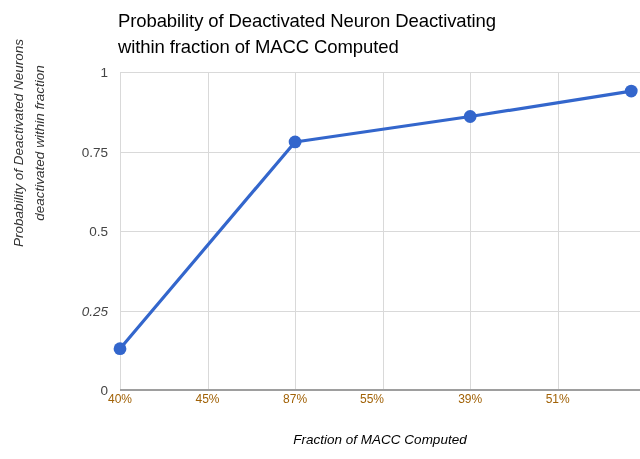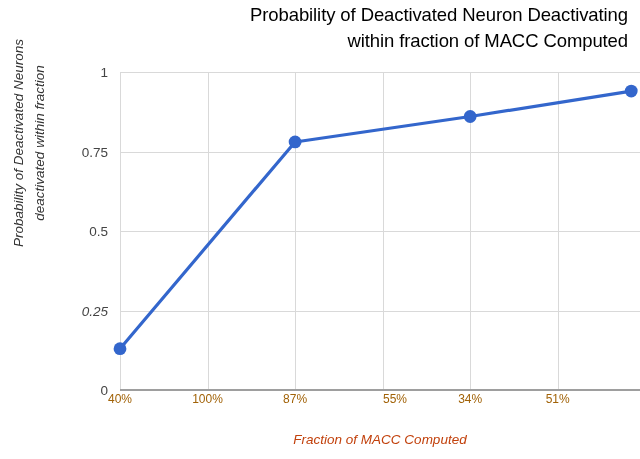--- a/index.html
+++ b/index.html
@@ -21,29 +21,29 @@
     left: 0;
     top: 0;
     width: 640px;
     height: 459px;
   }
 
   
   #chart-title {
     position: absolute;
     left: 118px;
-    top: 2px;
+    top: 8px;
     width: 510px;
     font-size: 18.5px;
     line-height: 26px;
     font-weight: 400;
     color: #000000;
     letter-spacing: -0.1px;
     white-space: pre-line;
-    text-align: right;
+    text-align: left;
   }
 
   
   #plot-area {
     position: absolute;
     left: 120px;
     top: 72px;
     width: 520px;
     height: 318px;
   }
@@ -115,21 +115,21 @@
 
   
   #xaxis-title {
     position: absolute;
     left: 120px;
     top: 432px;
     width: 520px;
     text-align: center;
     font-size: 13.5px;
     font-style: italic;
-    color: #c2410c;
+    color: #000000;
   }
 
   #yaxis-title {
     position: absolute;
     left: -124px;
     top: 120px;
     width: 310px;
     height: 46px;
     transform: rotate(-90deg);
     transform-origin: 50% 50%;
@@ -188,24 +188,24 @@
         <polyline points="0.00,276.66 175.08,69.96 350.17,44.52 511.25,19.08" fill="none" stroke="#3366cc" stroke-width="3.2" stroke-linejoin="round" stroke-linecap="round"></polyline>
         <circle cx="0.00" cy="276.66" r="6.4" fill="#3366cc"></circle>
         <circle cx="175.08" cy="69.96" r="6.4" fill="#3366cc"></circle>
         <circle cx="350.17" cy="44.52" r="6.4" fill="#3366cc"></circle>
         <circle cx="511.25" cy="19.08" r="6.4" fill="#3366cc"></circle>
       </svg>
   </div>
 
   <div id="xtick-layer">
       <div class="xtick" style="left: 0px;">40%</div>
-      <div class="xtick" style="left: 87.5421px;">100%</div>
+      <div class="xtick" style="left: 87.5421px;">45%</div>
       <div class="xtick" style="left: 175.084px;">87%</div>
-      <div class="xtick" style="left: 275px;">55%</div>
-      <div class="xtick" style="left: 350.168px;">34%</div>
+      <div class="xtick" style="left: 252px;">55%</div>
+      <div class="xtick" style="left: 350.168px;">39%</div>
       <div class="xtick" style="left: 437.71px;">51%</div>
     </div>
 
   <div id="xaxis-title">Fraction of MACC Computed</div>
 
   <div id="yaxis-title">Probability of Deactivated Neurons
 deactivated within fraction</div>
 
 </div>
 

